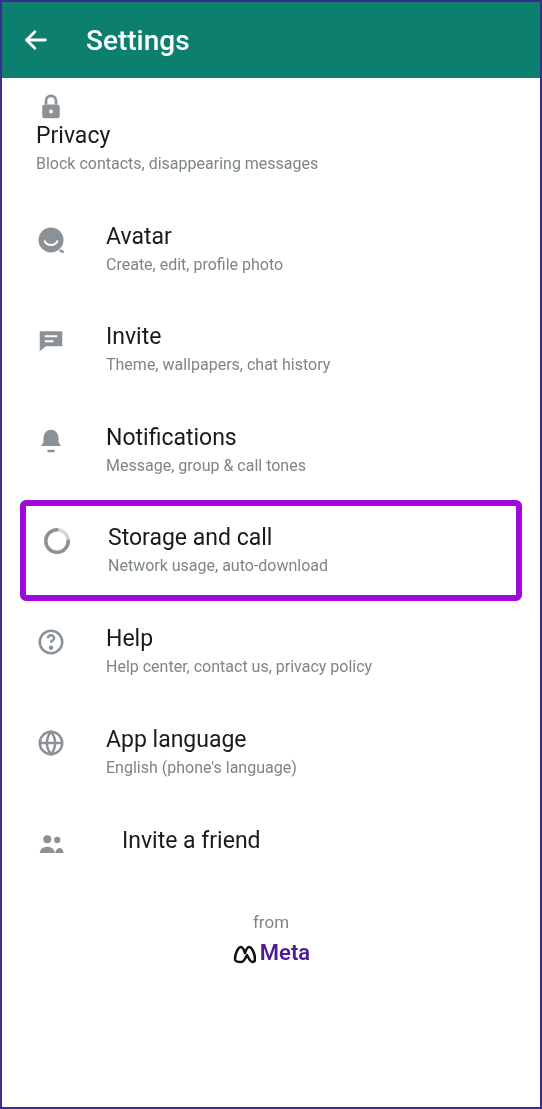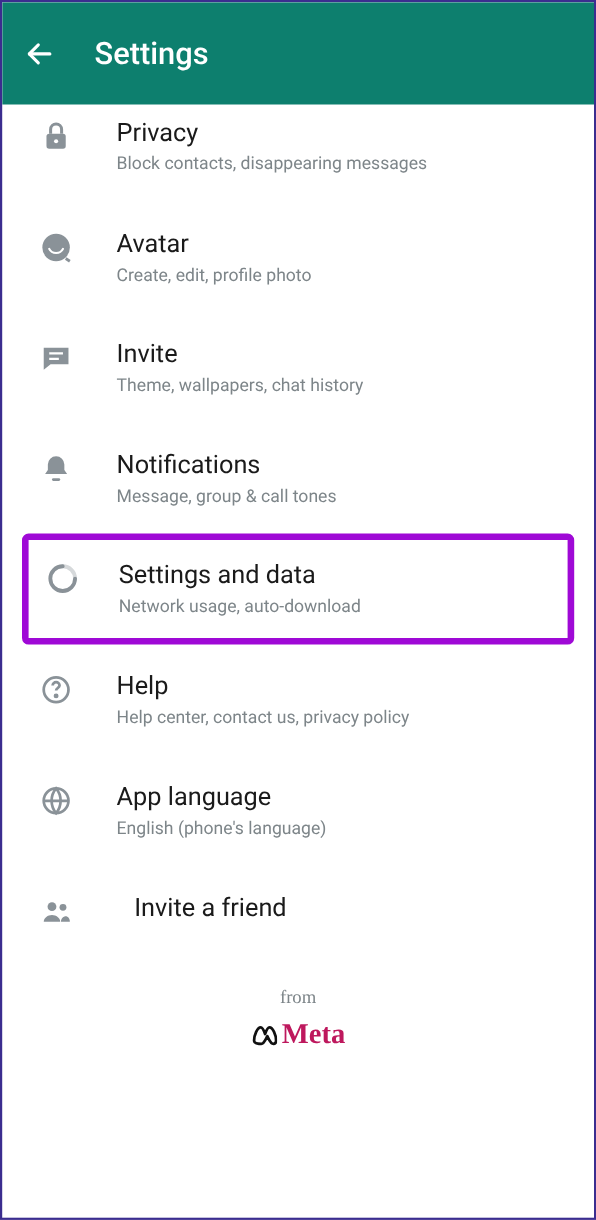--- a/index.html
+++ b/index.html
@@ -8,21 +8,21 @@
   background: #fff;
   width: 542px;
   height: 1109px;
   border: 2px solid #3b2d8f;
   overflow: hidden;
   position: relative;
 }
 .header {
   background: #0d7f6e;
   color: #fff;
-  height: 93px;
+  height: 76px;
   display: flex;
   align-items: center;
   padding: 0 20px;
 }
 .back-arrow {
   width: 28px;
   height: 28px;
   margin-right: 36px;
   cursor: pointer;
 }
@@ -32,21 +32,21 @@
 }
 .list {
   padding-top: 0;
 }
 .item {
   display: flex;
   align-items: flex-start;
   padding: 24px 0 24px 34px;
   cursor: pointer;
 }
-.item.first { padding-top: 12px; }
+.item.first { padding-top: 12px; flex-direction: column; }
 .item.no-sub { align-items: center; gap: 16px; }
 .icon-col {
   width: 70px;
   min-width: 70px;
   display: flex;
   align-items: center;
   justify-content: flex-start;
   padding-top: 2px;
 }
 .icon {
@@ -69,30 +69,29 @@
 .highlight {
   border: 6px solid #9f09d6;
   border-radius: 6px;
   margin: 0 18px;
   padding: 18px 0 18px 16px;
 }
 .highlight .icon-col { width: 66px; min-width: 66px; }
 .footer {
   text-align: center;
   padding: 30px 0 50px 0;
-  font-family: Liberation Serif, serif;
 }
 .footer-from {
   font-size: 17px;
   color: #7d8589;
   margin-bottom: 8px;
 }
 .footer-brand {
-  font-size: 26px;
-  color: #be185d;
+  font-size: 22px;
+  color: #4c1d95;
   font-weight: 600;
   display: inline-flex;
   align-items: center;
   gap: 4px;
 }
 svg { display: block; }
 </style>
 </head>
 <body>
 
@@ -174,21 +173,21 @@
   <div class="item highlight">
     <div class="icon-col">
         <span class="icon">
       <svg viewBox="0 0 24 24" fill="none" stroke="#8a9298" stroke-width="2.8" stroke-linecap="round">
             <path d="M12 3a9 9 0 1 0 9 9"></path>
             <path d="M12 3a9 9 0 0 1 9 9" stroke-opacity="0.35"></path>
           </svg>
     </span>
       </div>
     <div class="text-col">
-      <div class="item-title">Settings and data</div>
+      <div class="item-title">Storage and call</div>
       <div class="item-sub">Network usage, auto-download</div>
     </div>
   </div>
 
   <div class="item">
     <div class="icon-col">
         <span class="icon">
       <svg viewBox="0 0 24 24" fill="none" stroke="#8a9298" stroke-width="2">
             <circle cx="12" cy="12" r="9"></circle>
             <path d="M9.5 9a2.5 2.5 0 0 1 5 0c0 1.5-2.5 2-2.5 3.5"></path>

